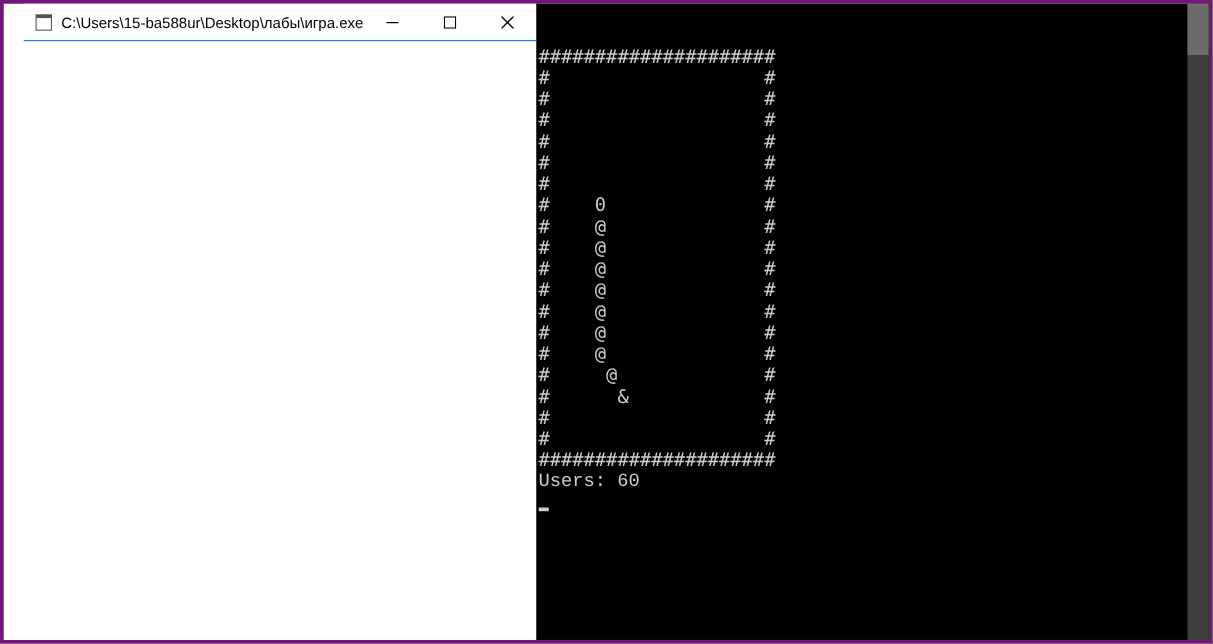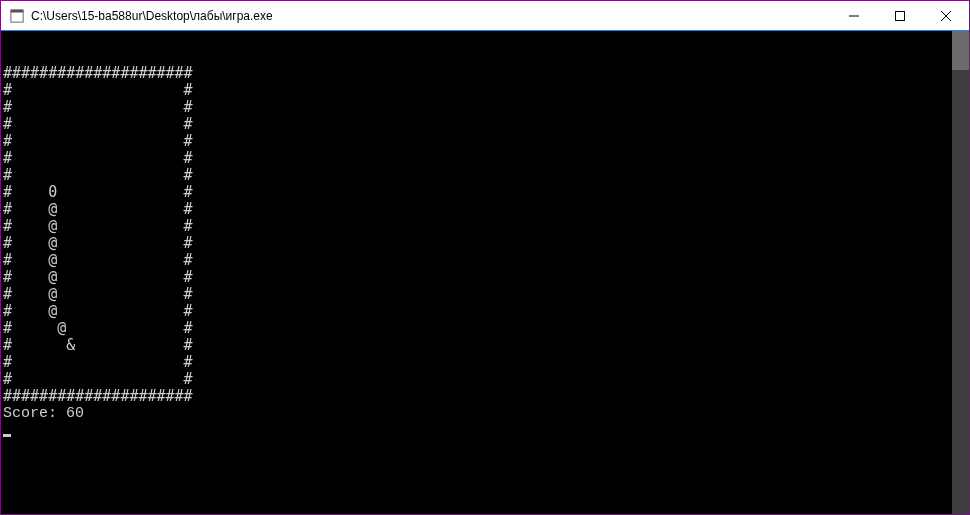--- a/index.html
+++ b/index.html
@@ -11,22 +11,23 @@
       width: 970px;
       height: 515px;
       background: #fff;
       font-family: 'Segoe UI', Tahoma, sans-serif;
       overflow: hidden;
     }
     .window {
       width: 100%;
       height: 100%;
       display: flex;
-      flex-direction: column;
-      border: 1px solid #701a75;
+      flex-direction: row;
+      border: 3px solid #701a75;
+      padding-left: 16px;
     }
     .titlebar {
       height: 30px;
       background: #fff;
       display: flex;
       align-items: center;
       border-bottom: 1px solid #4a7db5;
     }
     .titlebar-icon {
       width: 16px;
@@ -151,19 +152,19 @@
 #    @              #
 #    @              #
 #    @              #
 #    @              #
 #    @              #
 #    @              #
 #     @             #
 #      &amp;            #
 #                   #
 #                   #
-#####################</pre><span>Score: </span><span>60</span>
+#####################</pre><span>Users: </span><span>60</span>
 <span class="cursor"></span></div>
     <div class="scrollbar">
       <div class="scrollbar-thumb"></div>
     </div>
   </div>
 </div>
 
 </body></html>

